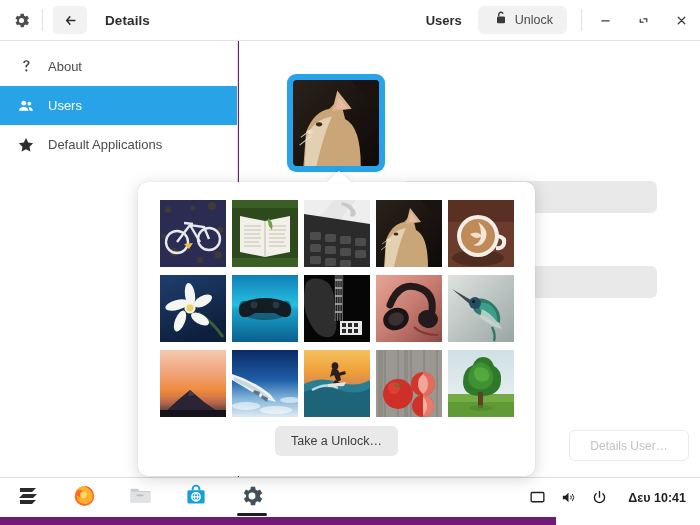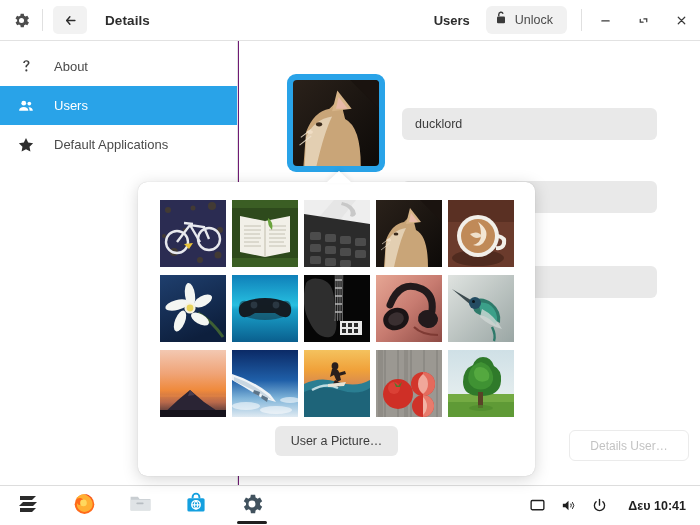--- a/index.html
+++ b/index.html
@@ -44,21 +44,21 @@
     letter-spacing: .1px;
   }
   .hb-spacer { flex: 1; }
   .hb-users-label {
     font-size: 13px; font-weight: bold; color: #2d2d2d;
     margin-right: 16px;
   }
   .hb-unlock {
     height: 28px; border-radius: 6px; background: #f1f1f1;
     display: flex; align-items: center; gap: 7px;
-    padding: 0 14px 0 8px; cursor: pointer;
+    padding: 0 14px 0 16px; cursor: pointer;
     margin-right: 14px;
   }
   .hb-unlock-label { font-size: 12.5px; color: #4a4a4a; }
   .hb-sep2 { width: 1px; height: 22px; background: #e0e0e0; margin-right: 4px; }
   .wbtn {
     width: 38px; height: 41px;
     display: flex; align-items: center; justify-content: center;
     cursor: pointer; color: #3a3a3a;
   }
   .wbtn svg { display: block; }
@@ -75,21 +75,21 @@
     height: 39px; display: flex; align-items: center;
     padding-left: 12px; cursor: pointer;
   }
   .side-item.active { background: #29a3e8; }
   .side-ico {
     width: 28px; display: flex; align-items: center; justify-content: center;
     color: #3f3f3f;
   }
   .side-item.active .side-ico { color: #ffffff; }
   .side-lbl {
-    margin-left: 14px; font-size: 13px; color: #4a4a4a;
+    margin-left: 8px; font-size: 13px; color: #4a4a4a;
   }
   .side-item.active .side-lbl { color: #ffffff; }
 
   
   .main {
     position: absolute; top: 41px; left: 239px;
     width: 461px; height: 444px;
     background: #ffffff;
   }
   .avatar-btn {
@@ -167,21 +167,21 @@
   .pbtn {
     height: 30px; padding: 0 16px;
     background: #e9e9e9; border-radius: 6px;
     display: flex; align-items: center; justify-content: center;
     cursor: pointer;
   }
   .pbtn span { font-size: 12.5px; color: #3c3c3c; }
 
   
   .taskbar {
-    position: absolute; left: 0; bottom: 0;
+    position: absolute; left: 0; bottom: 8px;
     width: 700px; height: 40px;
     background: #ffffff;
     border-top: 1px solid #dddddd;
     display: flex; align-items: center;
   }
   .tb-item {
     width: 56px; height: 40px;
     display: flex; align-items: center; justify-content: center;
     cursor: pointer; position: relative;
   }
@@ -312,23 +312,20 @@
           <path d="M33 22 L35 13 L42 22 Z" fill="#e8b9a8"></path>
           <path d="M10 44 Q16 30 30 28 Q24 40 18 66 L9 66 Z" fill="#e3cfb2"></path>
           <ellipse cx="20" cy="34" rx="2.4" ry="1.6" fill="#3a2a1c"></ellipse>
           <ellipse cx="13" cy="40" rx="2.2" ry="1.5" fill="#f0ddc4"></ellipse>
           <path d="M6 44 L14 38 M5 50 L14 43" stroke="#efe2ce" stroke-width="0.8" opacity=".85"></path>
           <path d="M44 0 L66 0 L66 22 Z" fill="#1a130f"></path>
         </svg>
       </div>
     </div>
 
-    <div class="name-field">
-      <span>ducklord</span>
-    </div>
 
     <div class="ghost-field gf1"></div>
     <div class="ghost-field gf2"></div>
 
     <div class="remove-user">
       <span>Details User…</span>
     </div>
   </div>
 
   <div class="popover">
@@ -651,21 +648,21 @@
           <path d="M28 18 q6-3 11 2 q4 5 1 10 q-7 4-12-1 q-4-6 0-11z" fill="#54a83f"></path>
           <rect x="30" y="42" width="5" height="16" fill="#5a4227"></rect>
           <ellipse cx="33" cy="58" rx="12" ry="3" fill="#4e8a2c" opacity=".7"></ellipse>
         </svg>
       </div>
 
     </div>
 
     <div class="pop-actions">
       <div class="pbtn">
-        <span>User a Picture…</span>
+        <span>Take a Unlock…</span>
       </div>
     </div>
   </div>
 
   <div class="taskbar">
 
     <div class="tb-item">
       <span>
         <svg width="24" height="24" viewBox="0 0 24 24">
           <path d="M4 4h16l-4 4H4z" fill="#2b2b2b"></path>

